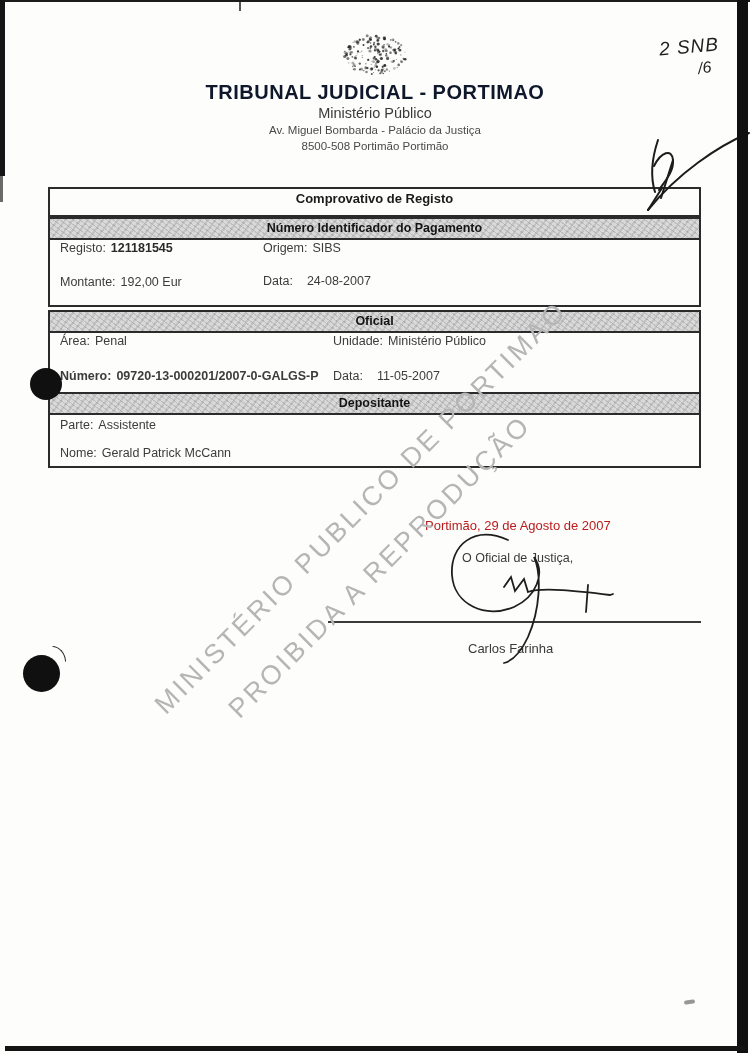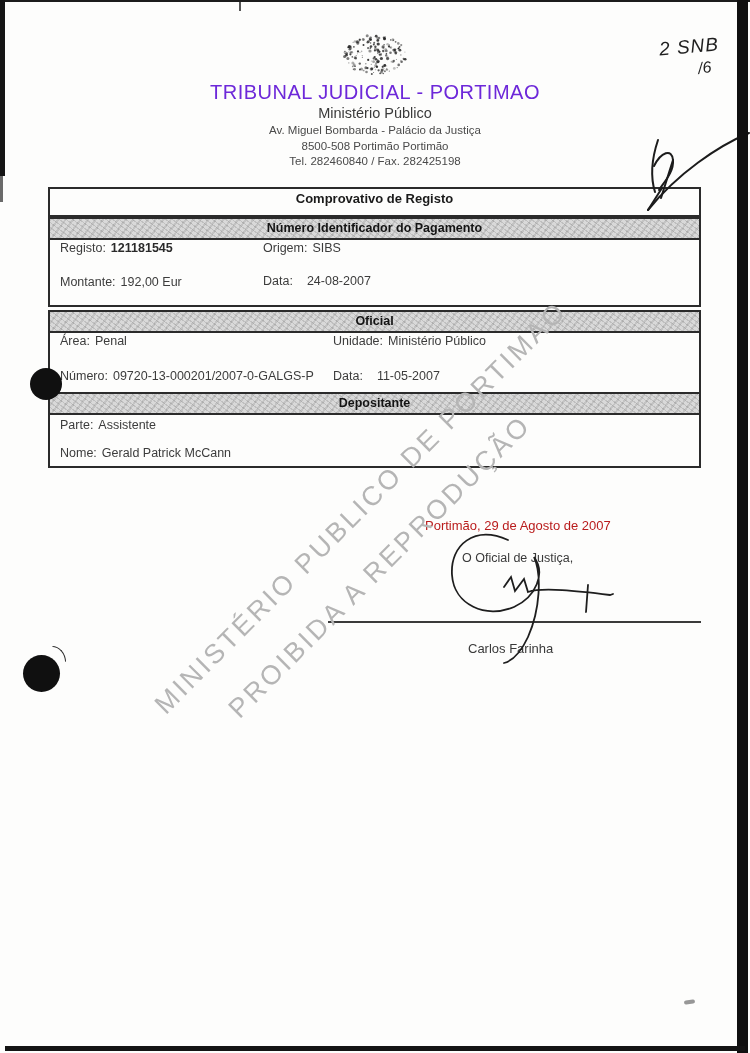--- a/index.html
+++ b/index.html
@@ -18,21 +18,21 @@
   .top-tick{position:absolute;left:239px;top:2px;width:2px;height:9px;background:#555;z-index:9;}
   .smudge{position:absolute;left:684px;top:1000px;width:11px;height:4px;background:#7d7d7d;border-radius:2px;transform:rotate(-8deg);opacity:.8;z-index:9;}
   .hole-dot{position:absolute;border-radius:50%;background:#101010;z-index:8;}
   .dot1{left:30px;top:368px;width:32px;height:32px;}
   .dot2{left:23px;top:655px;width:37px;height:37px;}
   .dot2-curl{position:absolute;left:52px;top:646px;width:12px;height:14px;border:1.6px solid #2a2a2a;border-color:#2a2a2a #2a2a2a transparent transparent;border-radius:0 100% 0 0;z-index:8;}
 
   
   .header{position:absolute;left:48px;top:32px;width:654px;text-align:center;z-index:3;}
   .emblem{display:block;margin:0 auto;}
-  .court-title{font-size:20px;letter-spacing:.5px;color:#6d28d9;margin-top:3px;line-height:22px;}
+  .court-title{font-size:20px;letter-spacing:.5px;color:#0f172a;margin-top:3px;line-height:22px;font-weight:bold;}
   .court-sub{font-size:14.5px;color:#3a3a3a;line-height:18px;margin-top:1px;}
   .court-addr{font-size:11.5px;color:#4a4a4a;line-height:14.5px;margin-top:1px;}
 
   
   .hw1{position:absolute;left:659px;top:36px;font-size:19px;font-style:italic;color:#1f1f1f;transform:rotate(-5deg);letter-spacing:1px;z-index:7;}
   .hw2{position:absolute;left:698px;top:59px;font-size:16px;font-style:italic;color:#1f1f1f;transform:rotate(-8deg);z-index:7;}
   .rubric-svg{position:absolute;left:628px;top:118px;z-index:7;}
 
   
   .box{position:absolute;left:48px;width:653px;border:2px solid #2b2b2b;box-sizing:border-box;background:transparent;z-index:2;}
@@ -256,21 +256,20 @@
       <circle cx="58.7" cy="32.9" r="1.3" fill="#1e1e1e" opacity="0.62"></circle>
       <circle cx="16.2" cy="23.7" r="0.6" fill="#1e1e1e" opacity="0.50"></circle>
       <circle cx="23.2" cy="7.5" r="1.4" fill="#1e1e1e" opacity="0.48"></circle>
       <circle cx="26.5" cy="40.0" r="1.3" fill="#1e1e1e" opacity="0.52"></circle>
       <circle cx="58.3" cy="11.4" r="1.3" fill="#1e1e1e" opacity="0.47"></circle>
     </svg>
   <div class="court-title">TRIBUNAL JUDICIAL - PORTIMAO</div>
   <div class="court-sub">Ministério Público</div>
   <div class="court-addr">Av. Miguel Bombarda - Palácio da Justiça</div>
   <div class="court-addr">8500-508 Portimão Portimão</div>
-  <div class="court-addr">Tel. 282460840 / Fax. 282425198</div>
 </div>
 
 <div class="hw1">2 SNB</div>
 <div class="hw2">/6</div>
 <svg class="rubric-svg" width="122" height="100" viewBox="0 0 122 100">
   <g fill="none" stroke="#1c1c1c" stroke-width="2" stroke-linecap="round">
     <path d="M 30 22 C 24 40, 22 58, 27 74"></path>
     <path d="M 26 48 C 33 34, 44 30, 45 42 C 46 54, 36 64, 31 72"></path>
     <path d="M 45 42 L 33 80"></path>
     <path d="M 20 92 C 50 55, 90 28, 121 15"></path>
@@ -302,21 +301,21 @@
 </div>
 
 <div class="box sec2">
   <div class="sec-head">Oficial</div>
   <div class="field" style="left:10px;top:22px;">
     <span class="lbl">Área:</span><span class="val">Penal</span>
   </div>
   <div class="field" style="left:283px;top:22px;">
     <span class="lbl">Unidade:</span><span class="val">Ministério Público</span>
   </div>
-  <div class="field" style="left:10px;top:57px;">
+  <div class="field" style="left:10px;top:57px;font-weight:bold;">
     <span class="lbl">Número:</span><span class="val">09720-13-000201/2007-0-GALGS-P</span>
   </div>
   <div class="field" style="left:283px;top:57px;">
     <span class="lbl">Data:</span><span class="val gap">11-05-2007</span>
   </div>
 </div>
 
 <div class="box sec3">
   <div class="sec-head">Depositante</div>
   <div class="field" style="left:10px;top:24px;">

